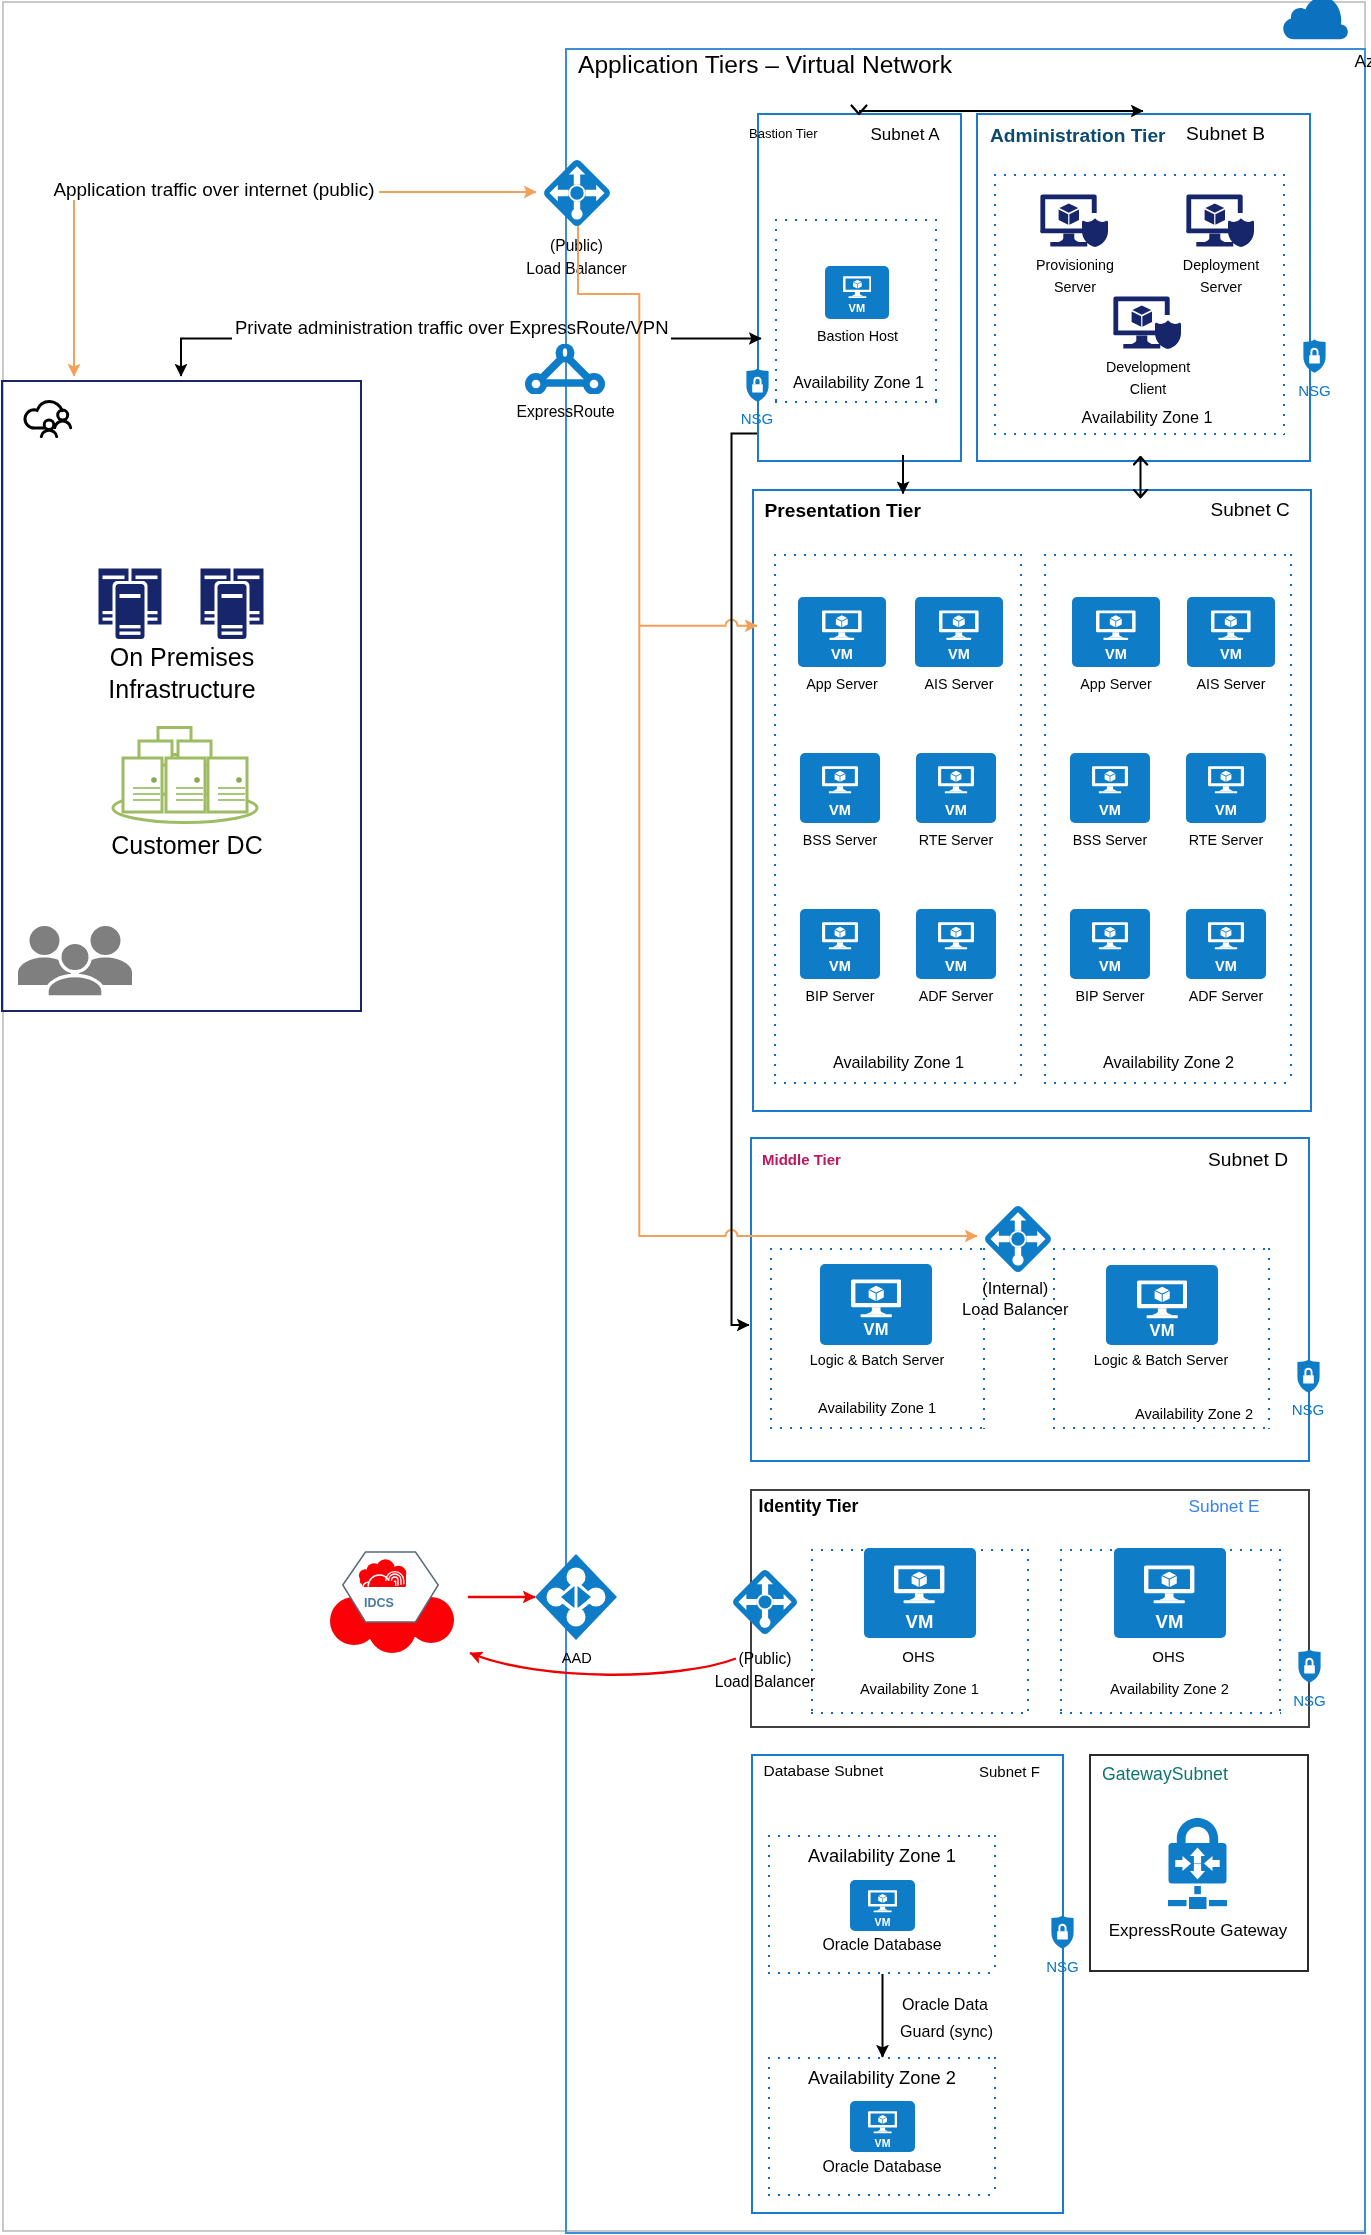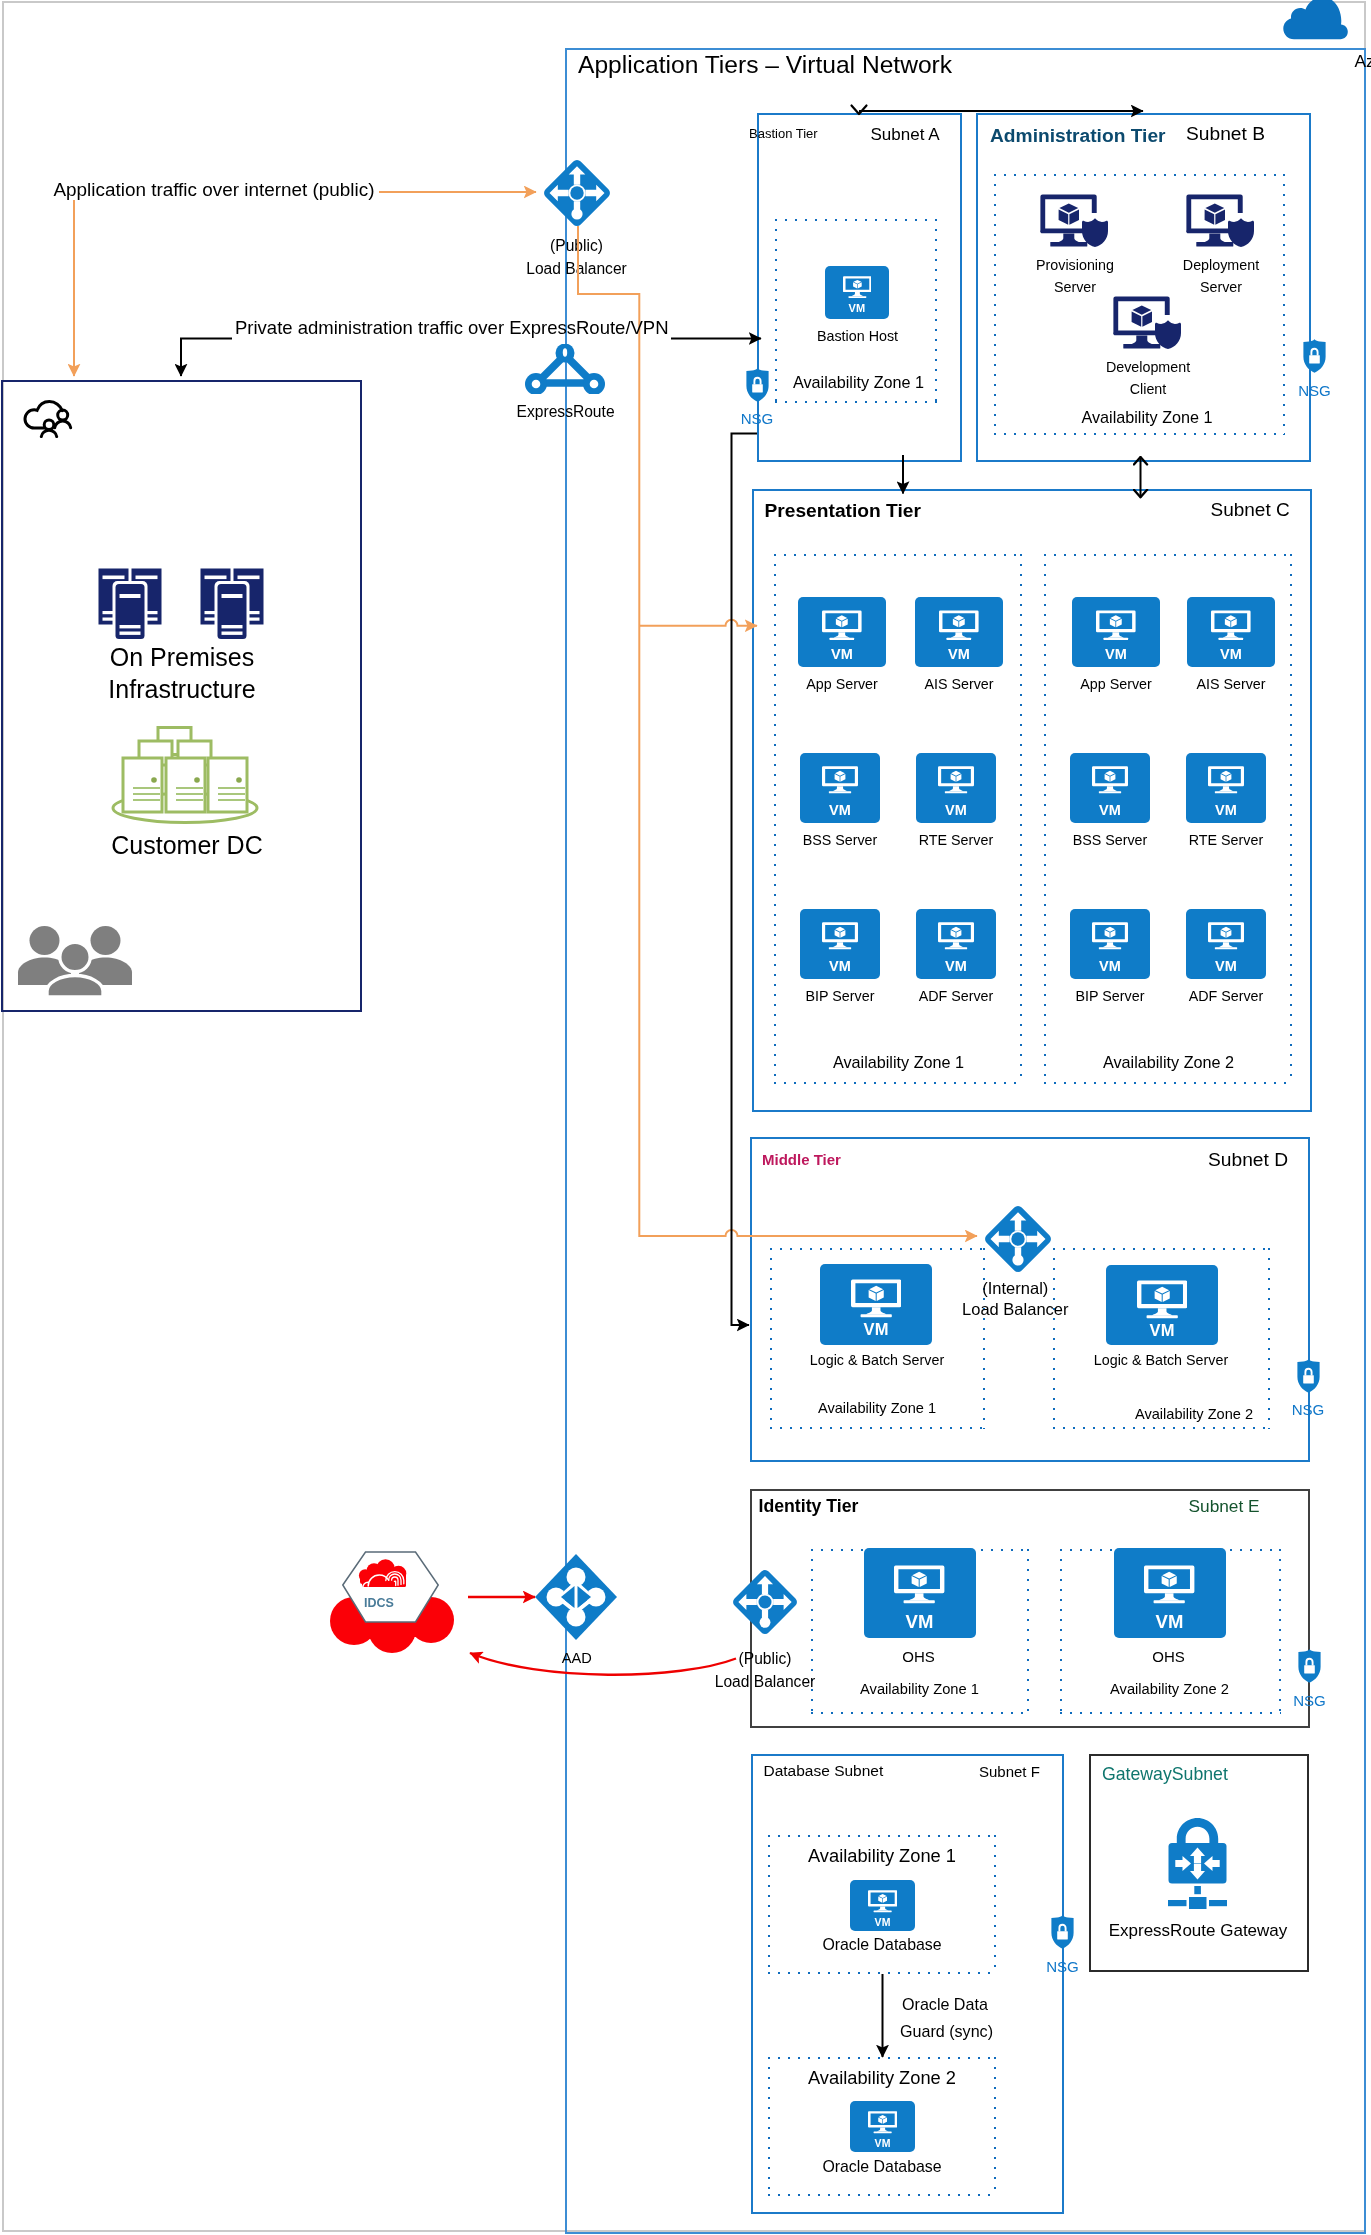--- a/index.html
+++ b/index.html
@@ -335,21 +335,21 @@
 <div class="ctr" style="left:1041.0px;top:1352px;width:240px;font-size:14.3px;font-weight:normal;color:#000">Logic &amp; Batch Server</div>
 <div class="ctr" style="left:1074.0px;top:1406px;width:240px;font-size:14.6px;font-weight:normal;color:#000">Availability Zone 2</div>
 <svg style="position:absolute;left:1296.5px;top:1359px;width:23px;height:34px" viewBox="0 0 23 34">
 <path fill="#0f7cc8" d="M11.5 0.2 C10.2 1.6 8.4 2.3 6.2 2.6 C4.2 2.9 2.2 2.9 0.4 2.9 L0.4 17.8 C0.4 25.3 5.2 31.0 11.5 33.8 C17.8 31.0 22.6 25.3 22.6 17.8 L22.6 2.9 C20.8 2.9 18.8 2.9 16.8 2.6 C14.6 2.3 12.8 1.6 11.5 0.2 Z"></path>
 <path fill="none" stroke="#fff" stroke-width="1.9" d="M8.4 16.4 V12.9 a3.1 3.1 0 0 1 6.2 0 V16.4"></path>
 <rect fill="#fff" x="6.2" y="16.2" width="10.6" height="8.3" rx="0.4"></rect>
 </svg>
 <div class="ctr" style="left:1281.5px;top:1401px;width:53px;font-size:15.1px;color:#1077c9">NSG</div>
 <div class="box" style="left:750px;top:1489px;width:560px;height:239px;border:2px solid #404040"></div>
 <div class="t" style="left:758.5px;top:1497.5px;font-size:17.7px;font-weight:bold;color:#000">Identity Tier</div>
-<div class="t" style="left:1188.5px;top:1497.8px;font-size:17.3px;font-weight:normal;color:#14532d">Subnet E</div>
+<div class="t" style="left:1188.5px;top:1497.8px;font-size:17.3px;font-weight:normal;color:#3b82f6">Subnet E</div>
 <div class="box" style="left:811px;top:1549px;width:218px;height:165px;background:repeating-linear-gradient(to right,#0f6cbd 0 2px,transparent 2px 10px) left top/100% 2px no-repeat,repeating-linear-gradient(to right,#0f6cbd 0 2px,transparent 2px 10px) left bottom/100% 2px no-repeat,repeating-linear-gradient(to bottom,#0f6cbd 0 2px,transparent 2px 10px) left top/2px 100% no-repeat,repeating-linear-gradient(to bottom,#0f6cbd 0 2px,transparent 2px 10px) right top/2px 100% no-repeat"></div>
 <div class="box" style="left:1060px;top:1549px;width:221px;height:165px;background:repeating-linear-gradient(to right,#0f6cbd 0 2px,transparent 2px 10px) left top/100% 2px no-repeat,repeating-linear-gradient(to right,#0f6cbd 0 2px,transparent 2px 10px) left bottom/100% 2px no-repeat,repeating-linear-gradient(to bottom,#0f6cbd 0 2px,transparent 2px 10px) left top/2px 100% no-repeat,repeating-linear-gradient(to bottom,#0f6cbd 0 2px,transparent 2px 10px) right top/2px 100% no-repeat"></div>
 <div class="vt" style="left:863.5px;top:1548px;width:112px;height:90px"></div>
 <svg style="position:absolute;left:894.30px;top:1565.10px;width:50.40px;height:41.58px" viewBox="0 0 40 33">
 <path fill="#fff" d="M1.3 0.4h37.4a1.3 1.3 0 0 1 1.3 1.3v19.4a1.3 1.3 0 0 1-1.3 1.3H1.3A1.3 1.3 0 0 1 0 21.1V1.7A1.3 1.3 0 0 1 1.3 0.4zm2.2 3.0v15.7h33V3.4H3.5z"></path>
 <path fill="#fff" d="M16.6 22.4h6.8v2.4c0 1.7 2.7 2.0 4.7 3.3H11.9c2.0-1.3 4.7-1.6 4.7-3.3v-2.4z"></path>
 <rect fill="#fff" x="7.6" y="28.0" width="24.8" height="2.4" rx="0.6"></rect>
 <path fill="#fff" d="M20 5.4l5.5 2.7-5.5 2.7-5.5-2.7z"></path>
 <path fill="#fff" d="M14.0 8.8l5.6 2.8v5.8l-5.6-2.8z"></path>
 <path fill="#fff" d="M26.0 8.8l-5.6 2.8v5.8l5.6-2.8z"></path>

